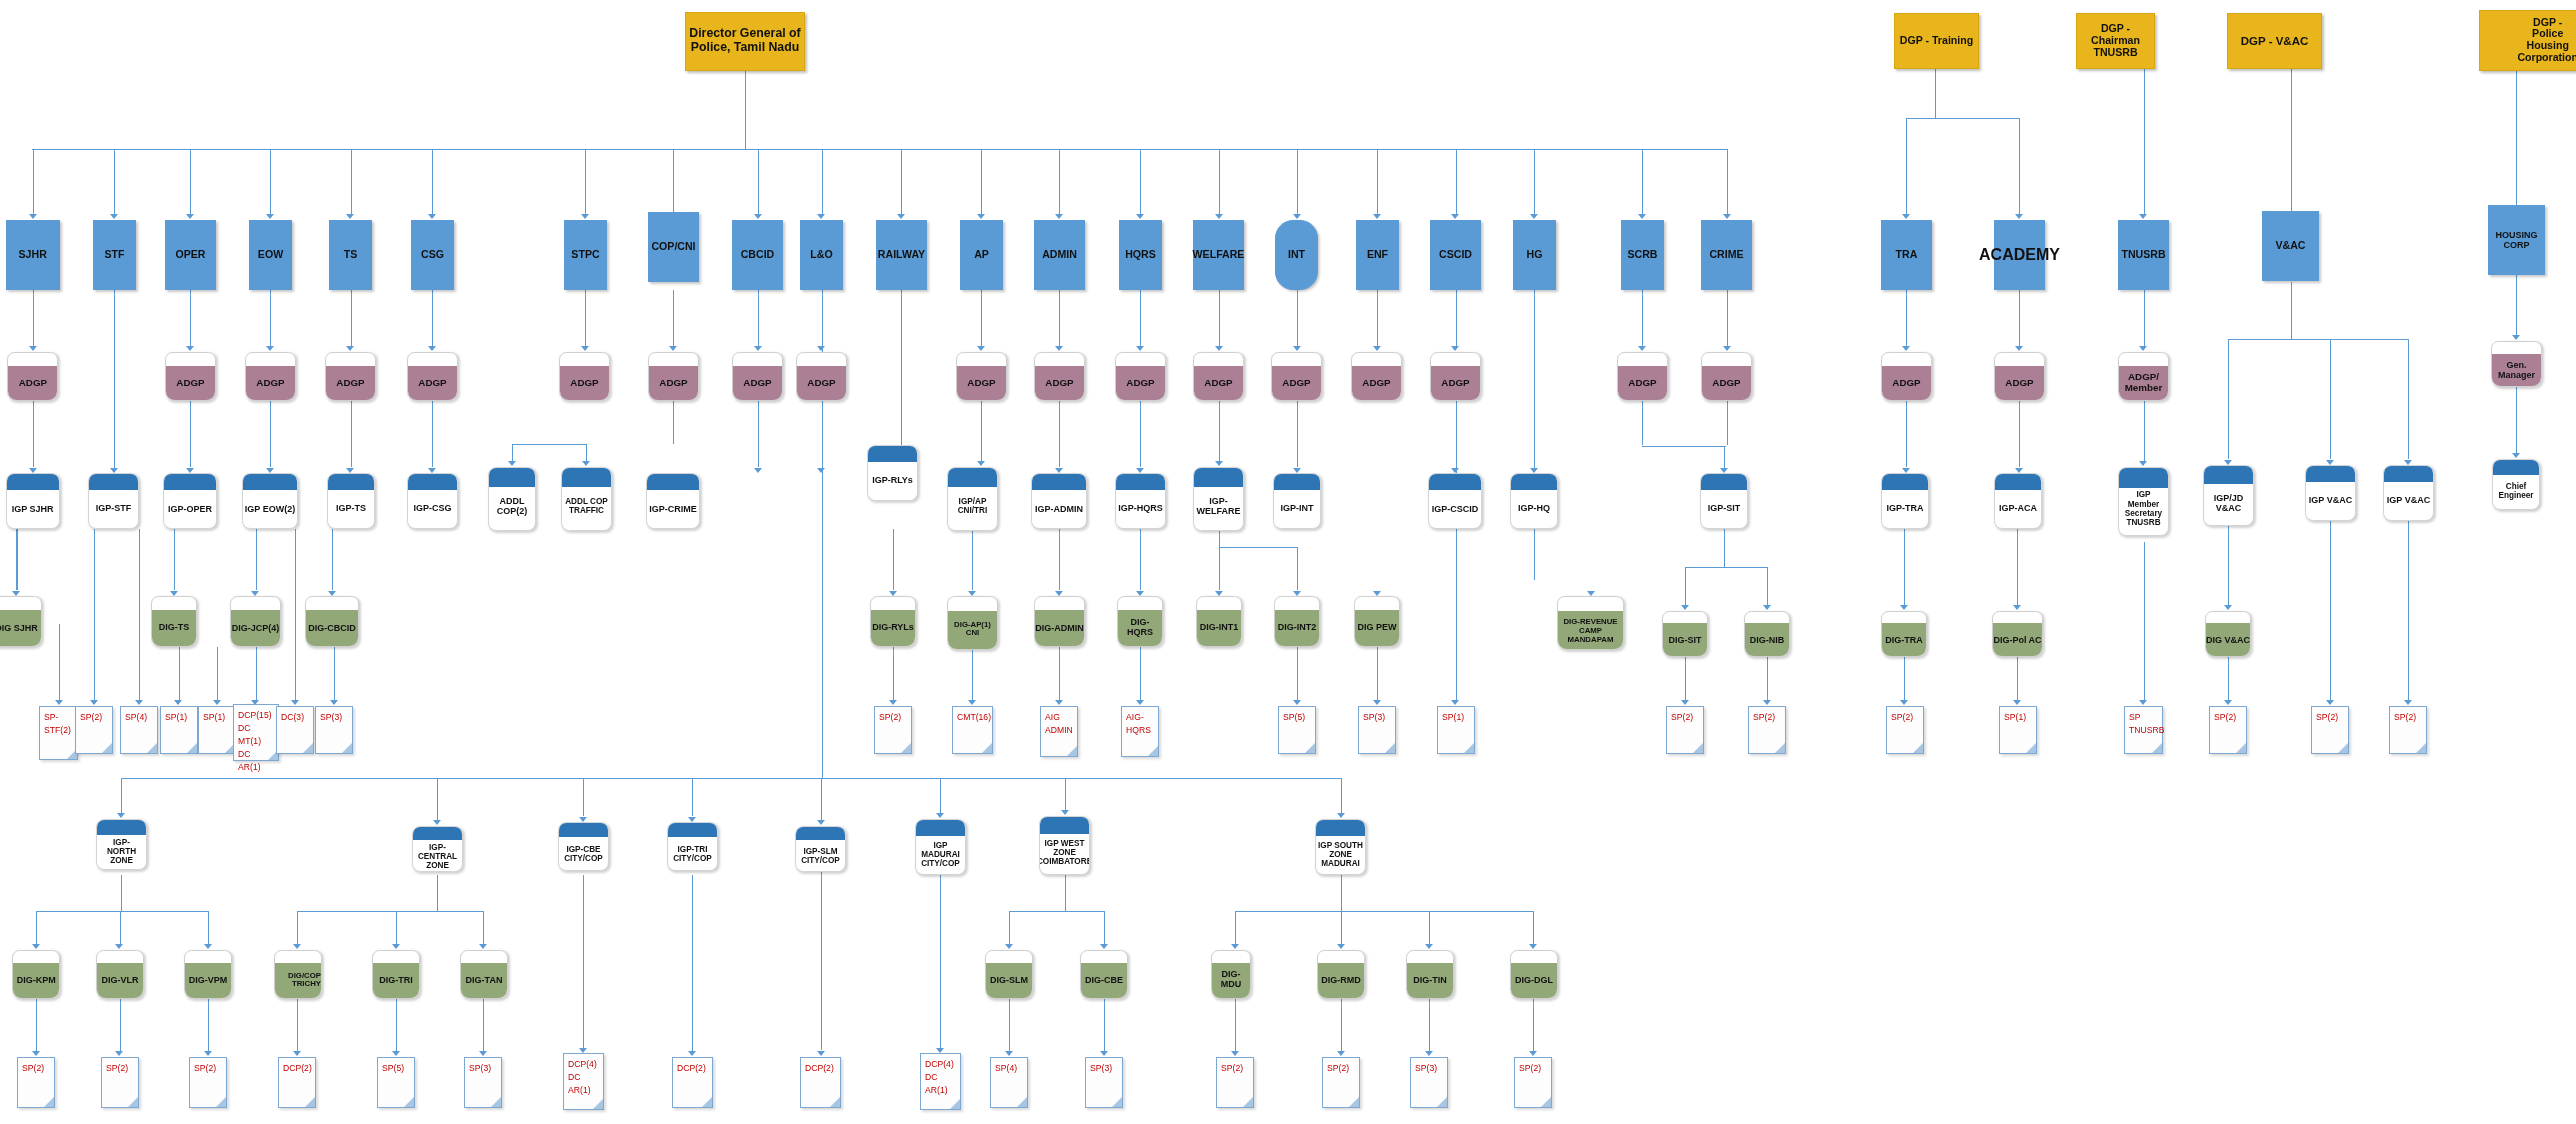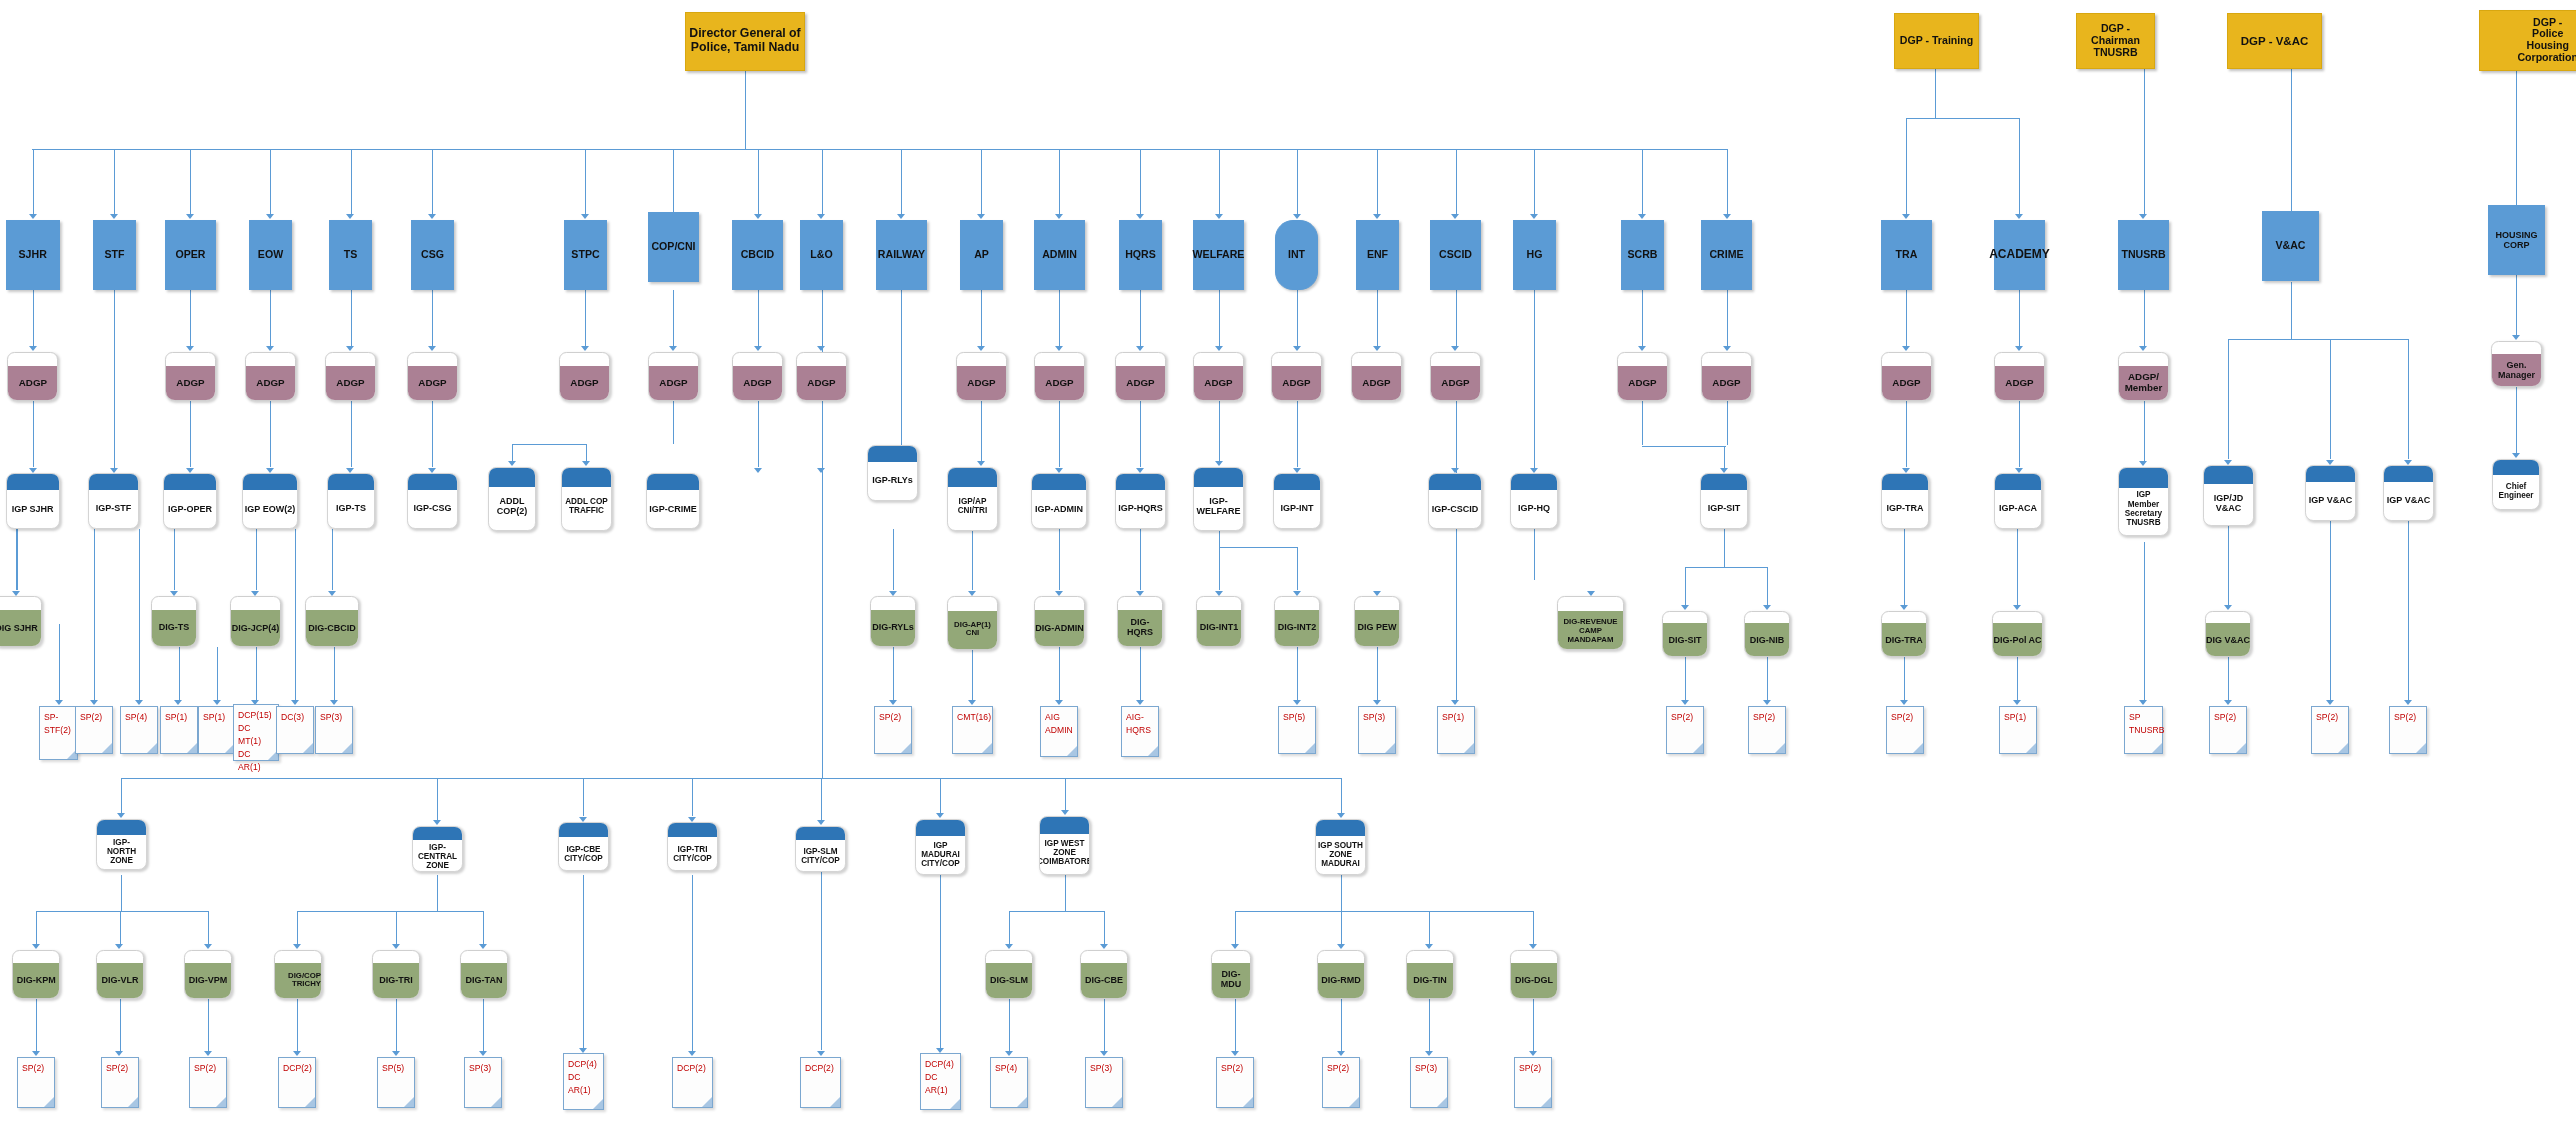--- a/index.html
+++ b/index.html
@@ -196,21 +196,21 @@
     <div class="node blue" style="left: 1621px; top: 220px; width: 43px; height: 70px;">
       <div class="lbl" style="font-size: 10.6px;">SCRB</div>
     </div>
     <div class="node blue" style="left: 1701px; top: 220px; width: 51px; height: 70px;">
       <div class="lbl" style="font-size: 10.6px;">CRIME</div>
     </div>
     <div class="node blue" style="left: 1881px; top: 220px; width: 51px; height: 70px;">
       <div class="lbl" style="font-size: 10.6px;">TRA</div>
     </div>
     <div class="node blue" style="left: 1994px; top: 220px; width: 51px; height: 70px;">
-      <div class="lbl" style="font-size: 12px;">ACADEMY</div>
+      <div class="lbl" style="font-size: 16px;">ACADEMY</div>
     </div>
     <div class="node blue" style="left: 2118px; top: 220px; width: 51px; height: 70px;">
       <div class="lbl" style="font-size: 10.6px;">TNUSRB</div>
     </div>
     <div class="node blue" style="left: 2262px; top: 211px; width: 57px; height: 70px;">
       <div class="lbl" style="font-size: 10.6px;">V&amp;AC</div>
     </div>
     <div class="node blue" style="left: 2488px; top: 205px; width: 57px; height: 70px;">
       <div class="lbl" style="font-size: 9px;">HOUSING CORP</div>
     </div>

